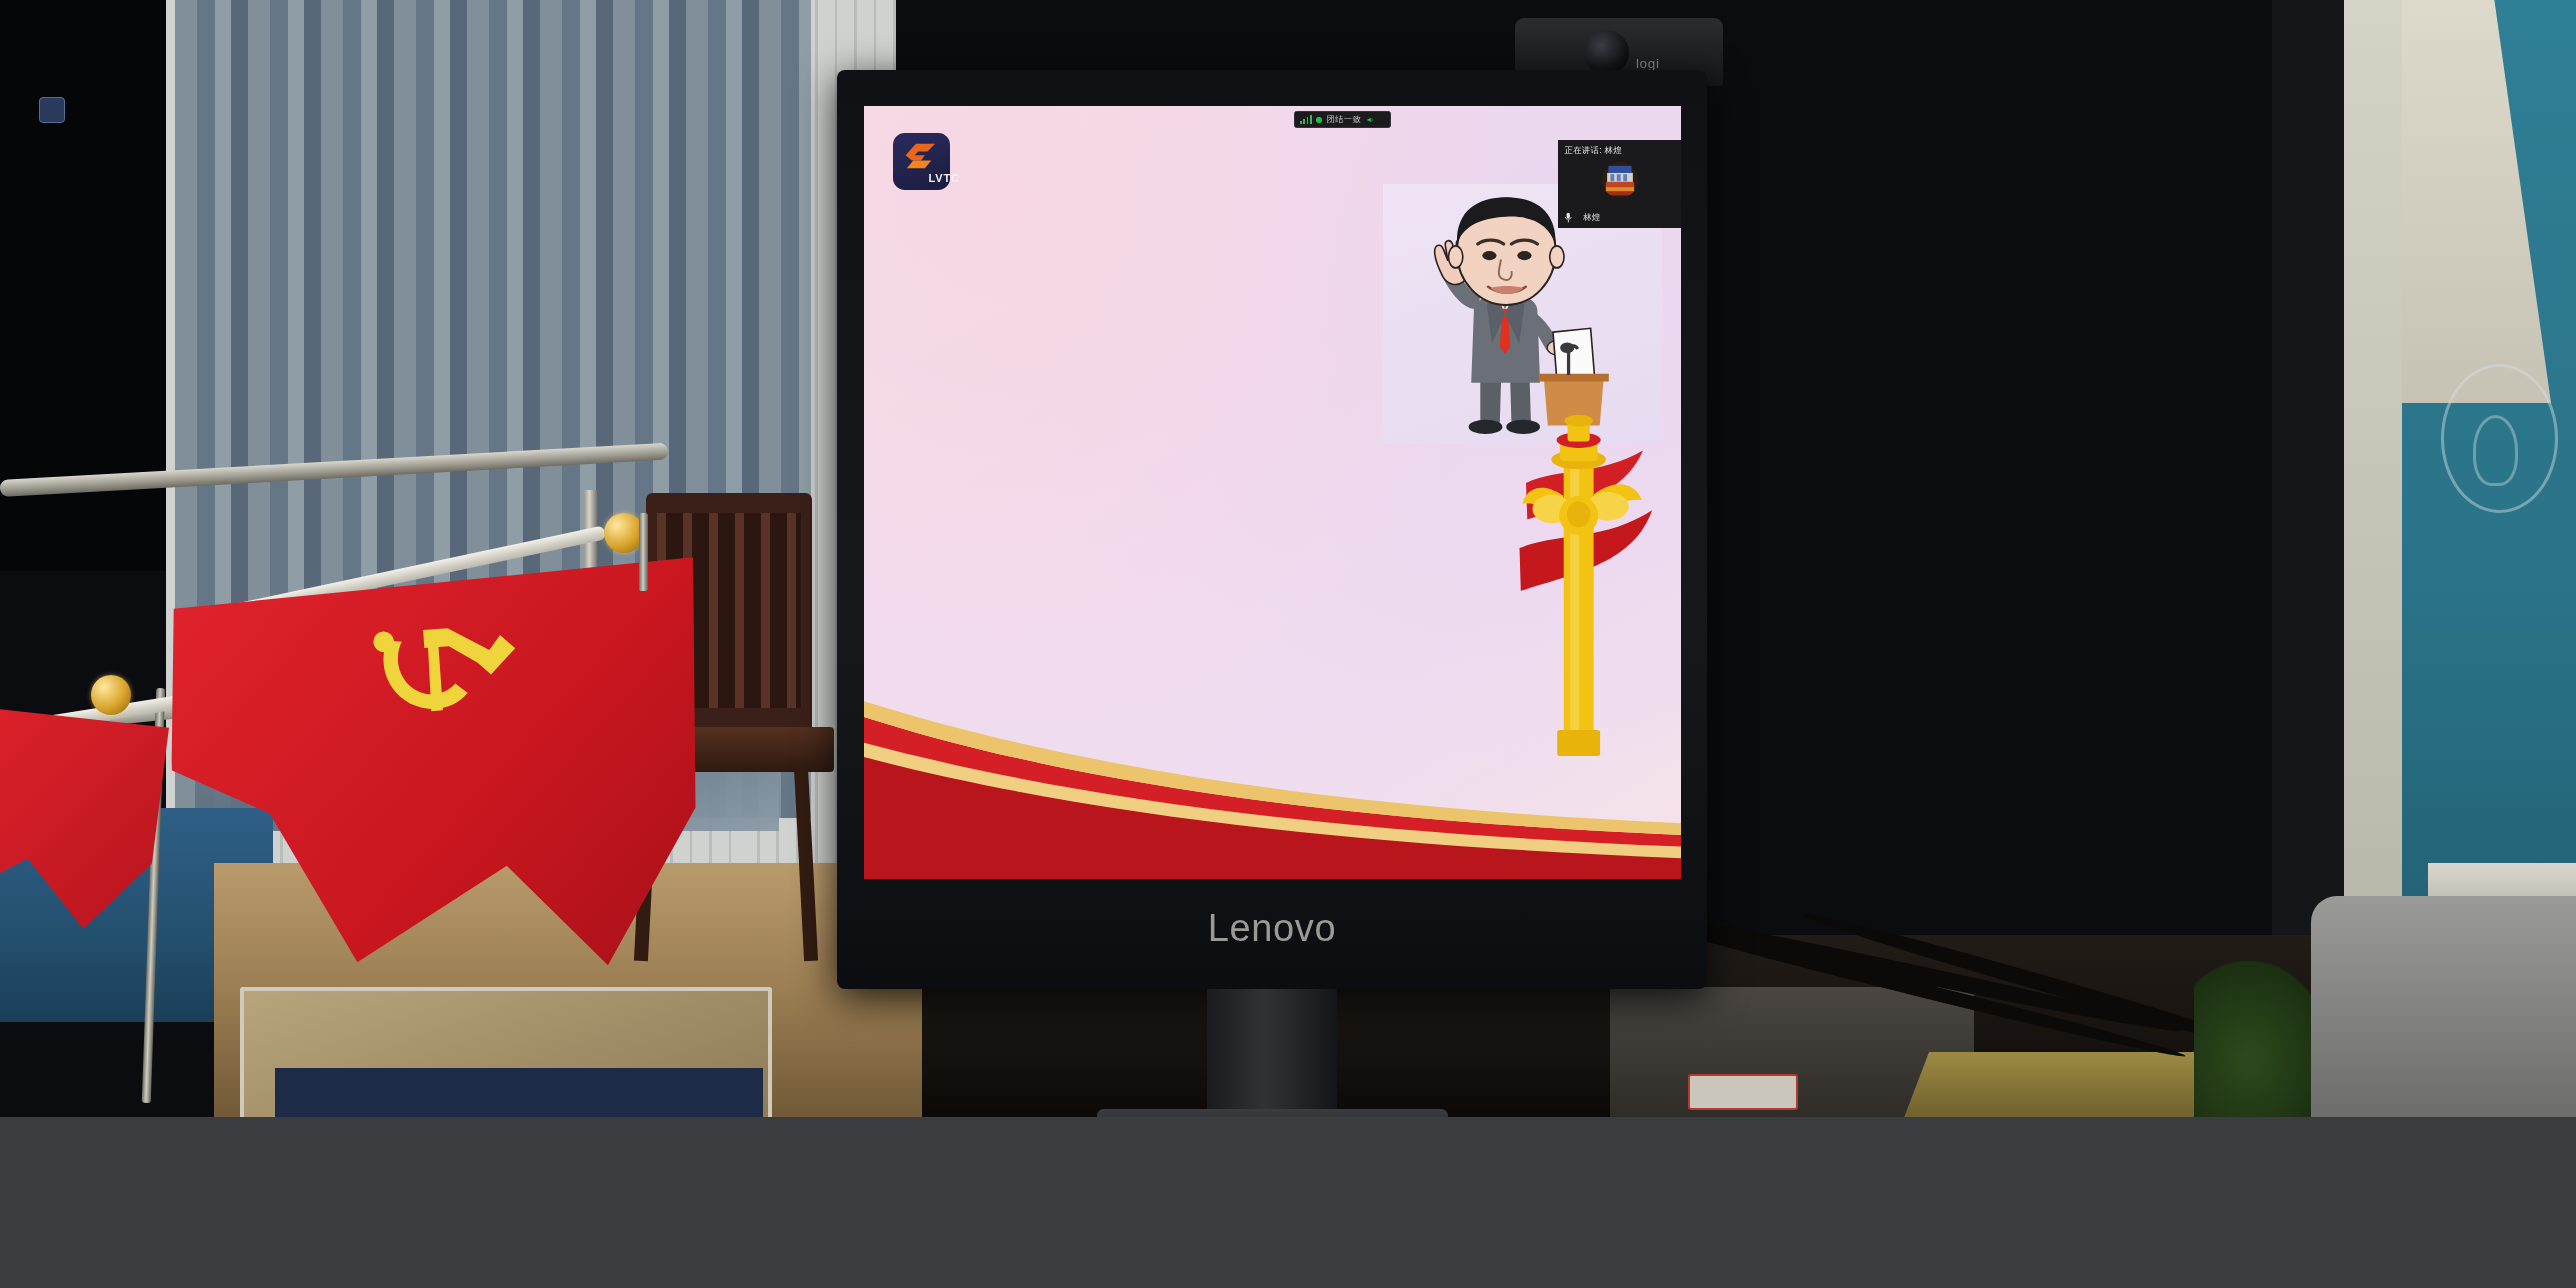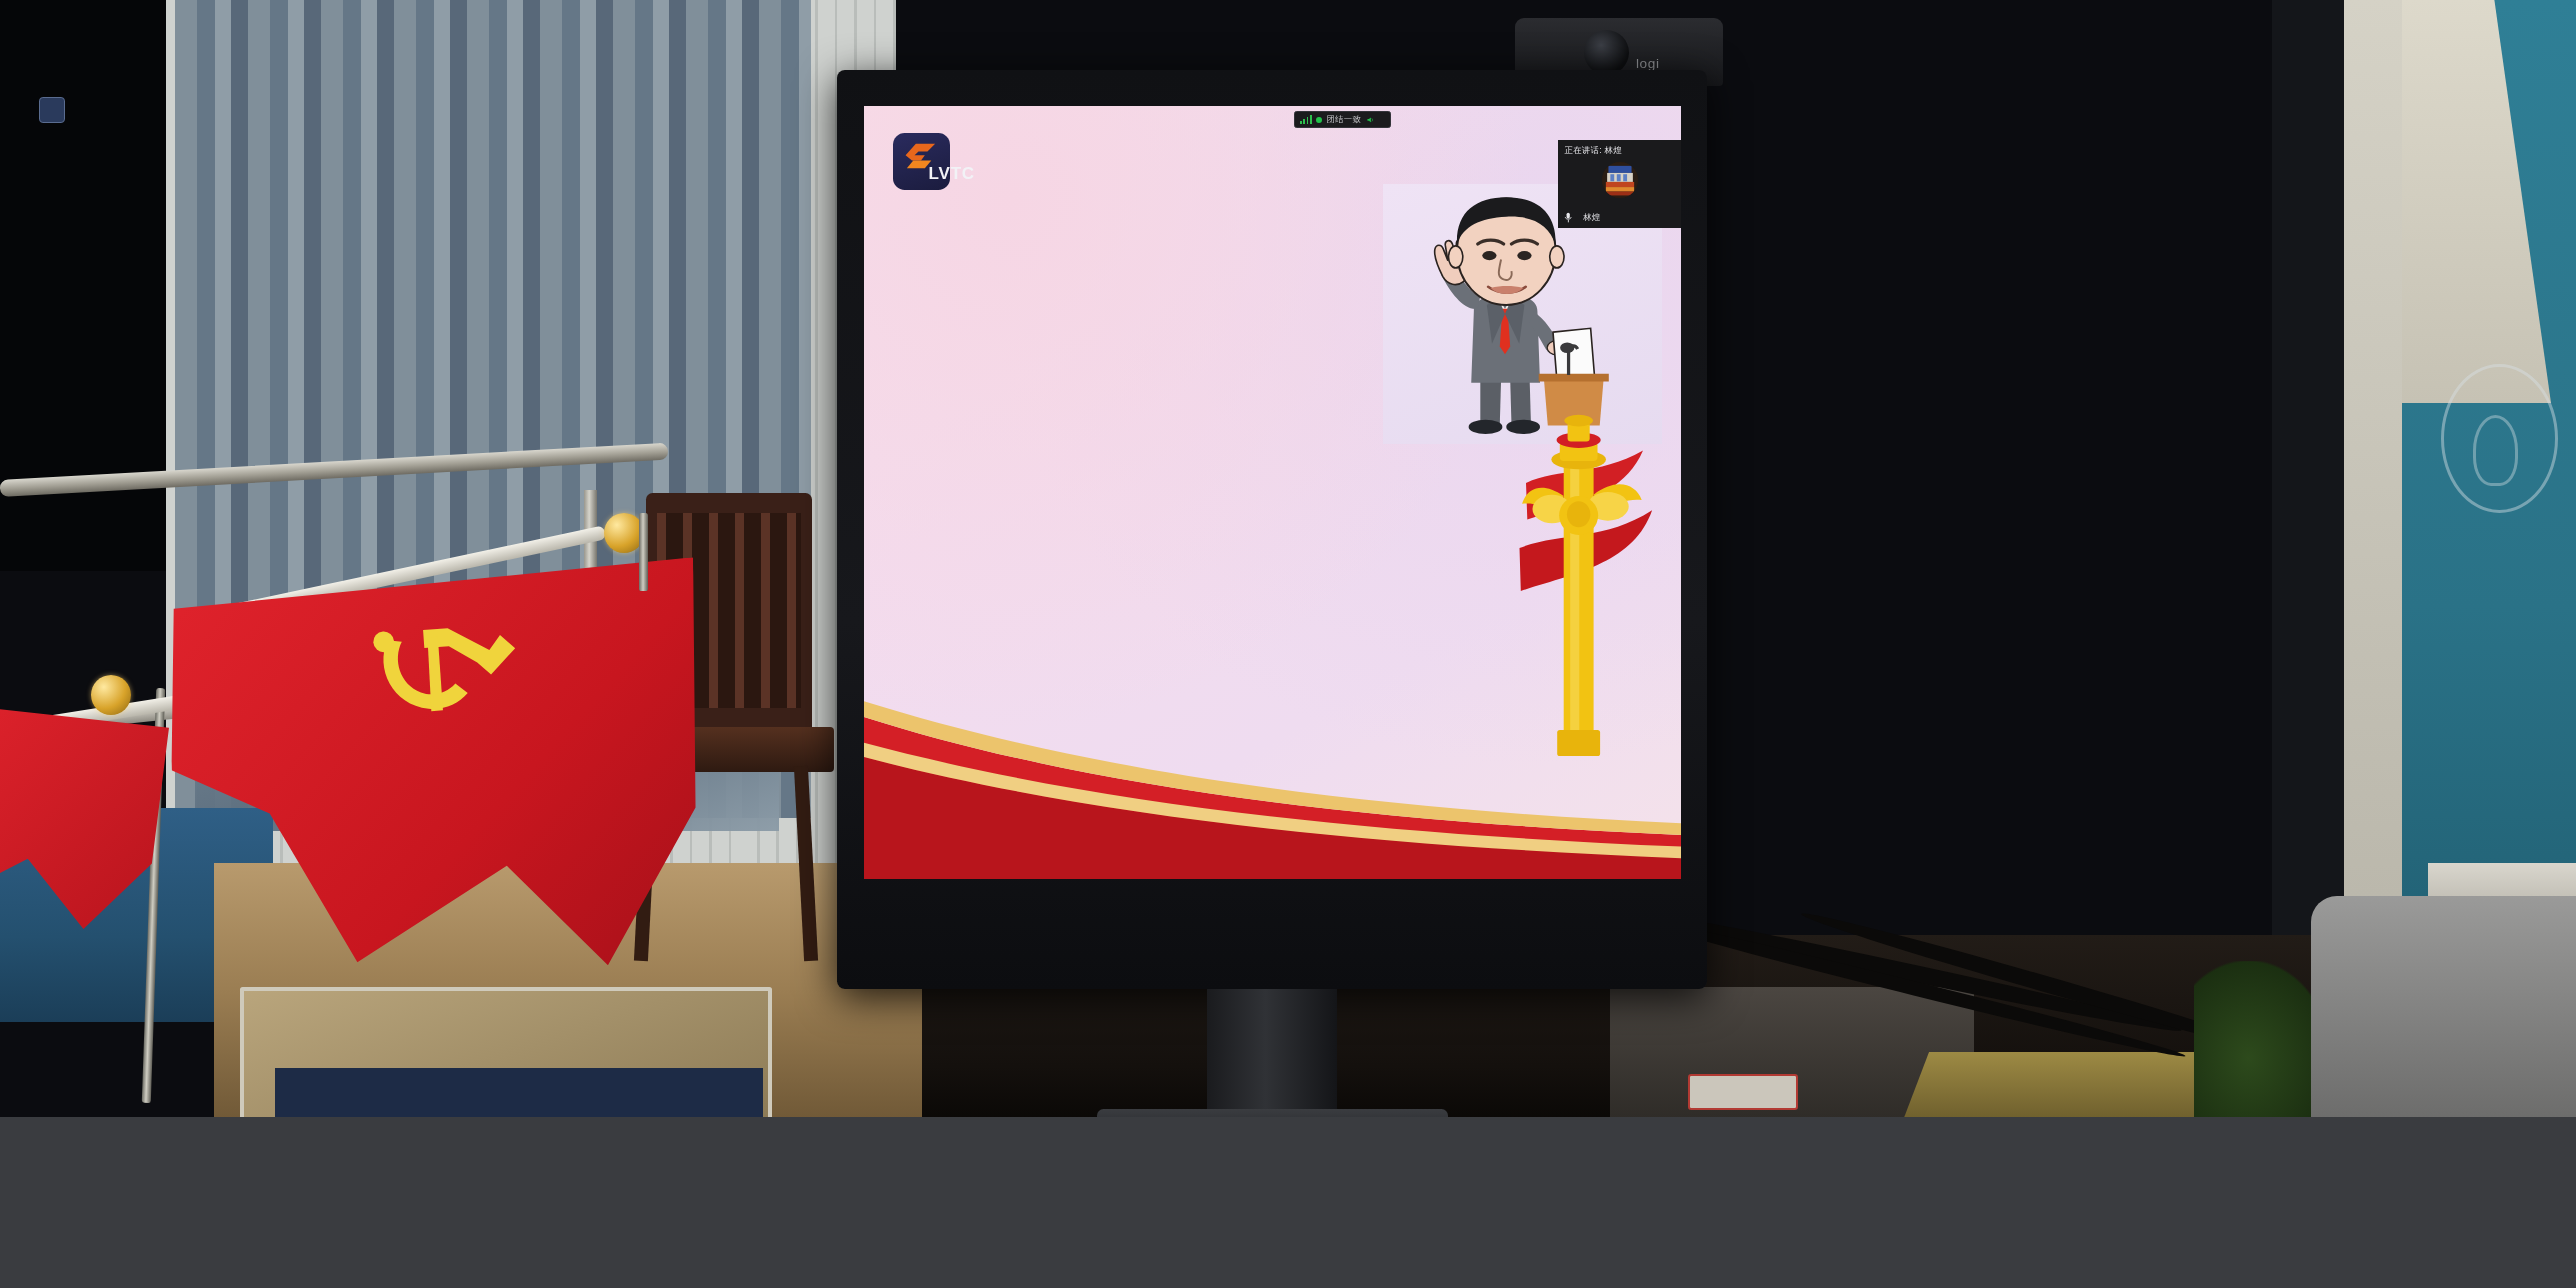--- a/index.html
+++ b/index.html
@@ -251,21 +251,21 @@
   .lvtc-logo {
     width:57px; height:57px; border-radius:11.7px;
     background:linear-gradient(160deg,#2a2b5e,#1b1c3e);
     position:relative; flex:0 0 auto;
   }
   .lvtc-mark {
     position:absolute; left:10.4px; top:7.8px; width:36px; height:28.6px;
   }
   .lvtc-text {
     position:absolute; left:0; right:0; bottom:5.8px; text-align:center;
-    color:#f2f2f6; font-size:17px; font-weight:bold; letter-spacing:0.8px;padding-left:36px;
+    color:#f2f2f6; font-size:11px; font-weight:bold; letter-spacing:0.8px;padding-left:36px;
   }
   .school-names { display:flex; flex-direction:column; gap:1.9px; }
   .school-cn {
     font-family:"Liberation Serif", serif;
     font-size:31px; color:#141414; letter-spacing:5.8px;
     font-weight:700; font-style:italic;
   }
   .school-en { font-size:15.6px; color:#1a1a1a; letter-spacing:0.3px; }
 
   .body-text {
@@ -526,19 +526,20 @@
               <path d="M2 8 C2 12 11 12 11 8" stroke="#e8e8ec" stroke-width="1.4" fill="none"></path>
               <rect x="6" y="12" width="1.4" height="4" fill="#e8e8ec"></rect>
             </svg>
             <span class="vt-name">林煌</span>
           </div>
         </div>
 
       </div>
     </div>
 
+    <div class="lenovo">Lenovo</div>
     <div class="stand-neck"></div>
     <div class="stand-base"></div>
   </div>
 </div>
 
 <div id="letterbox"></div>
 
 
 </body></html>

